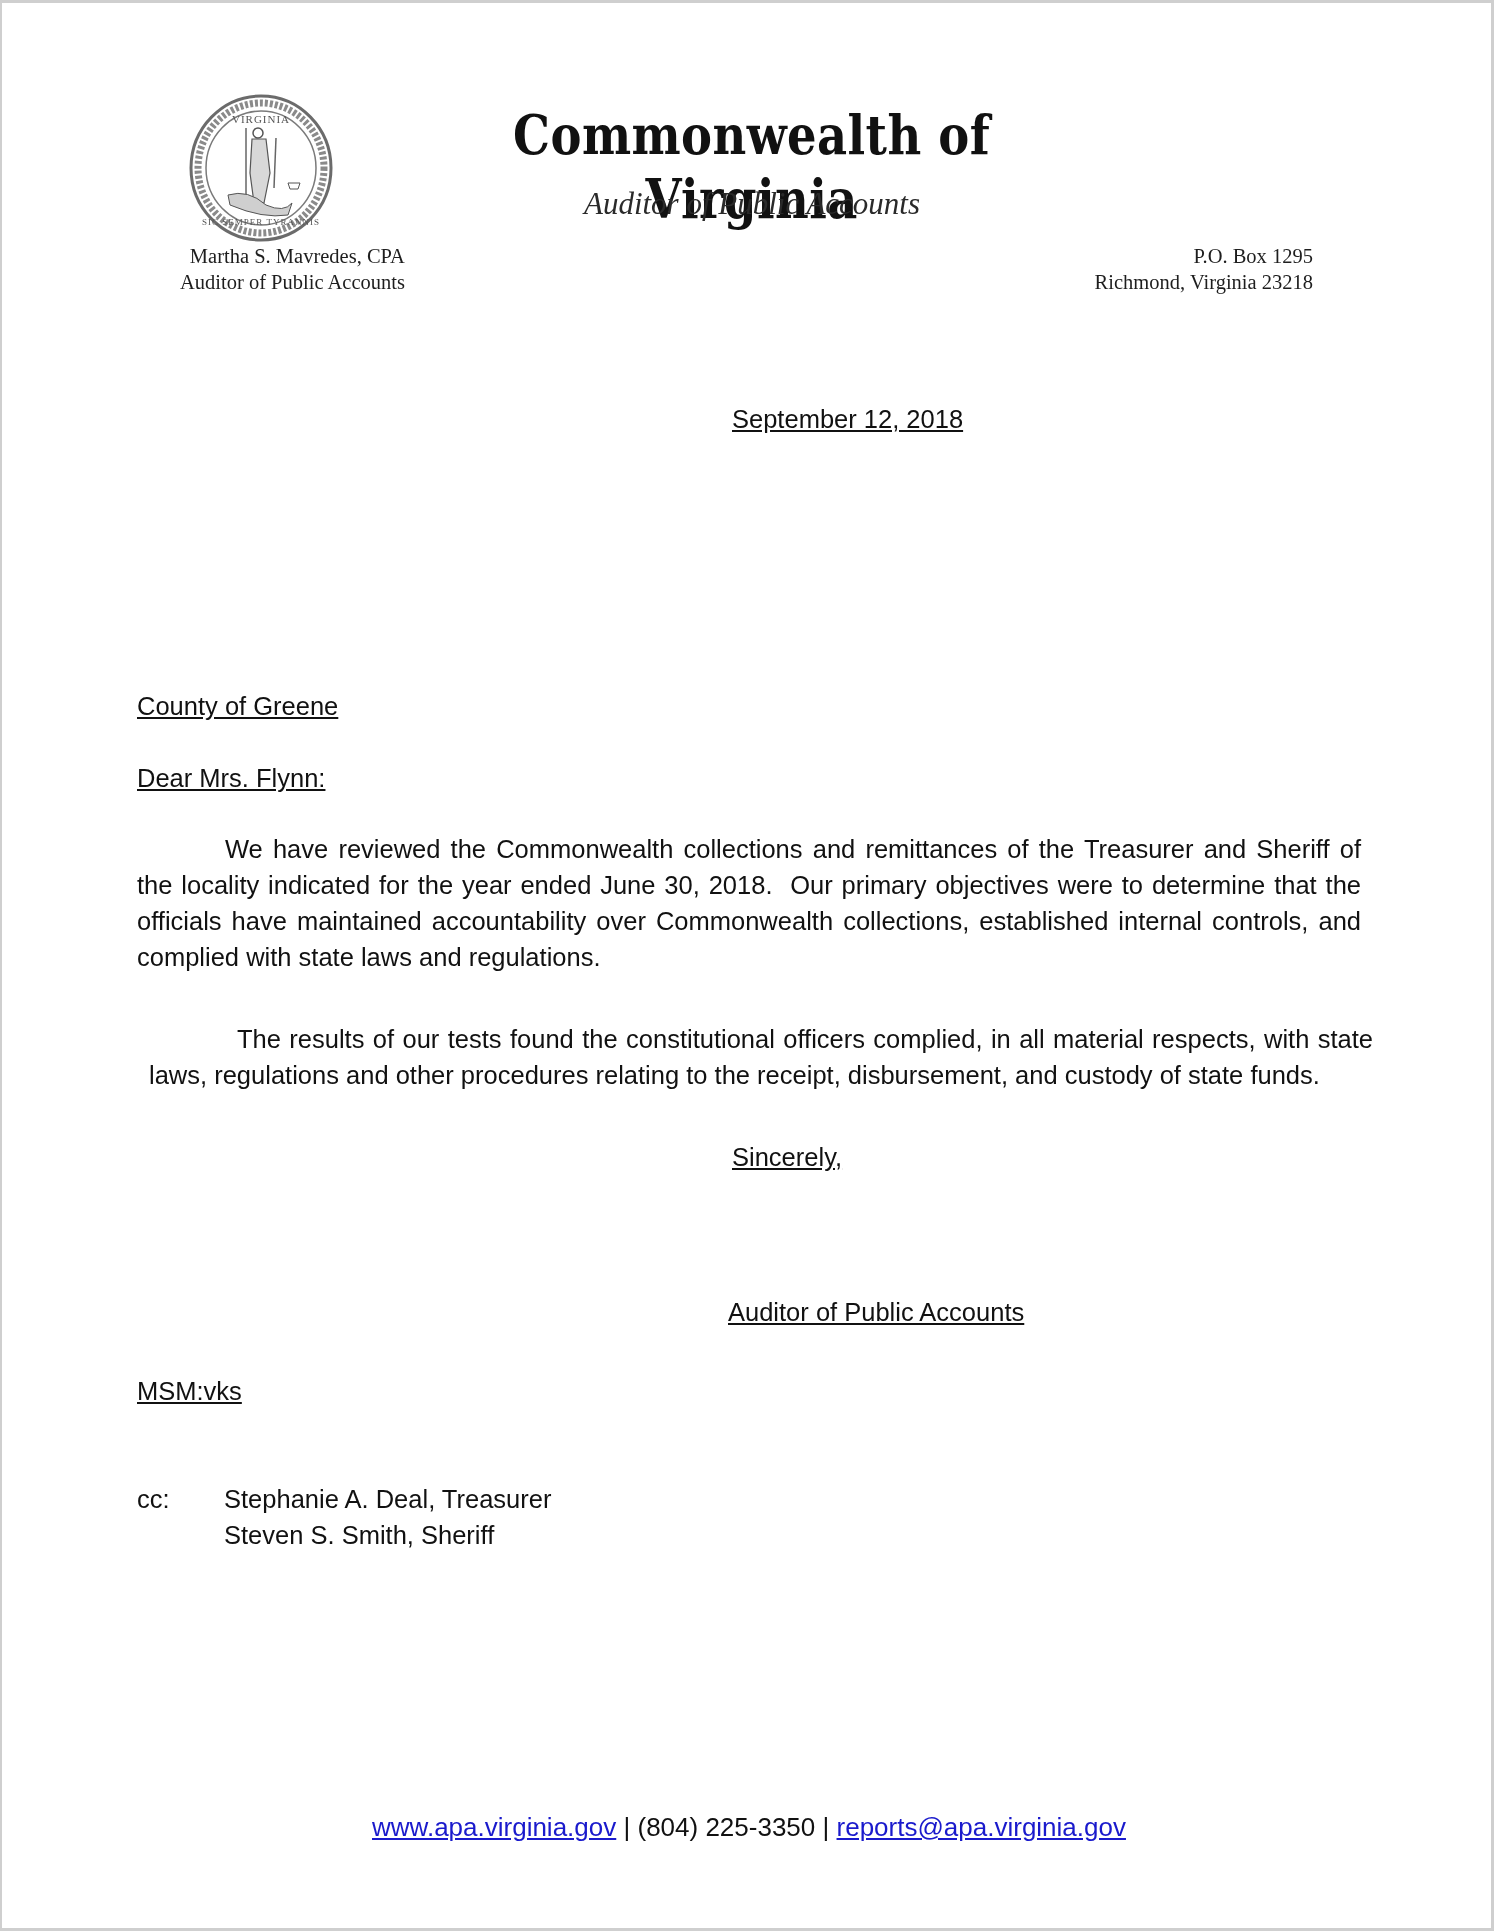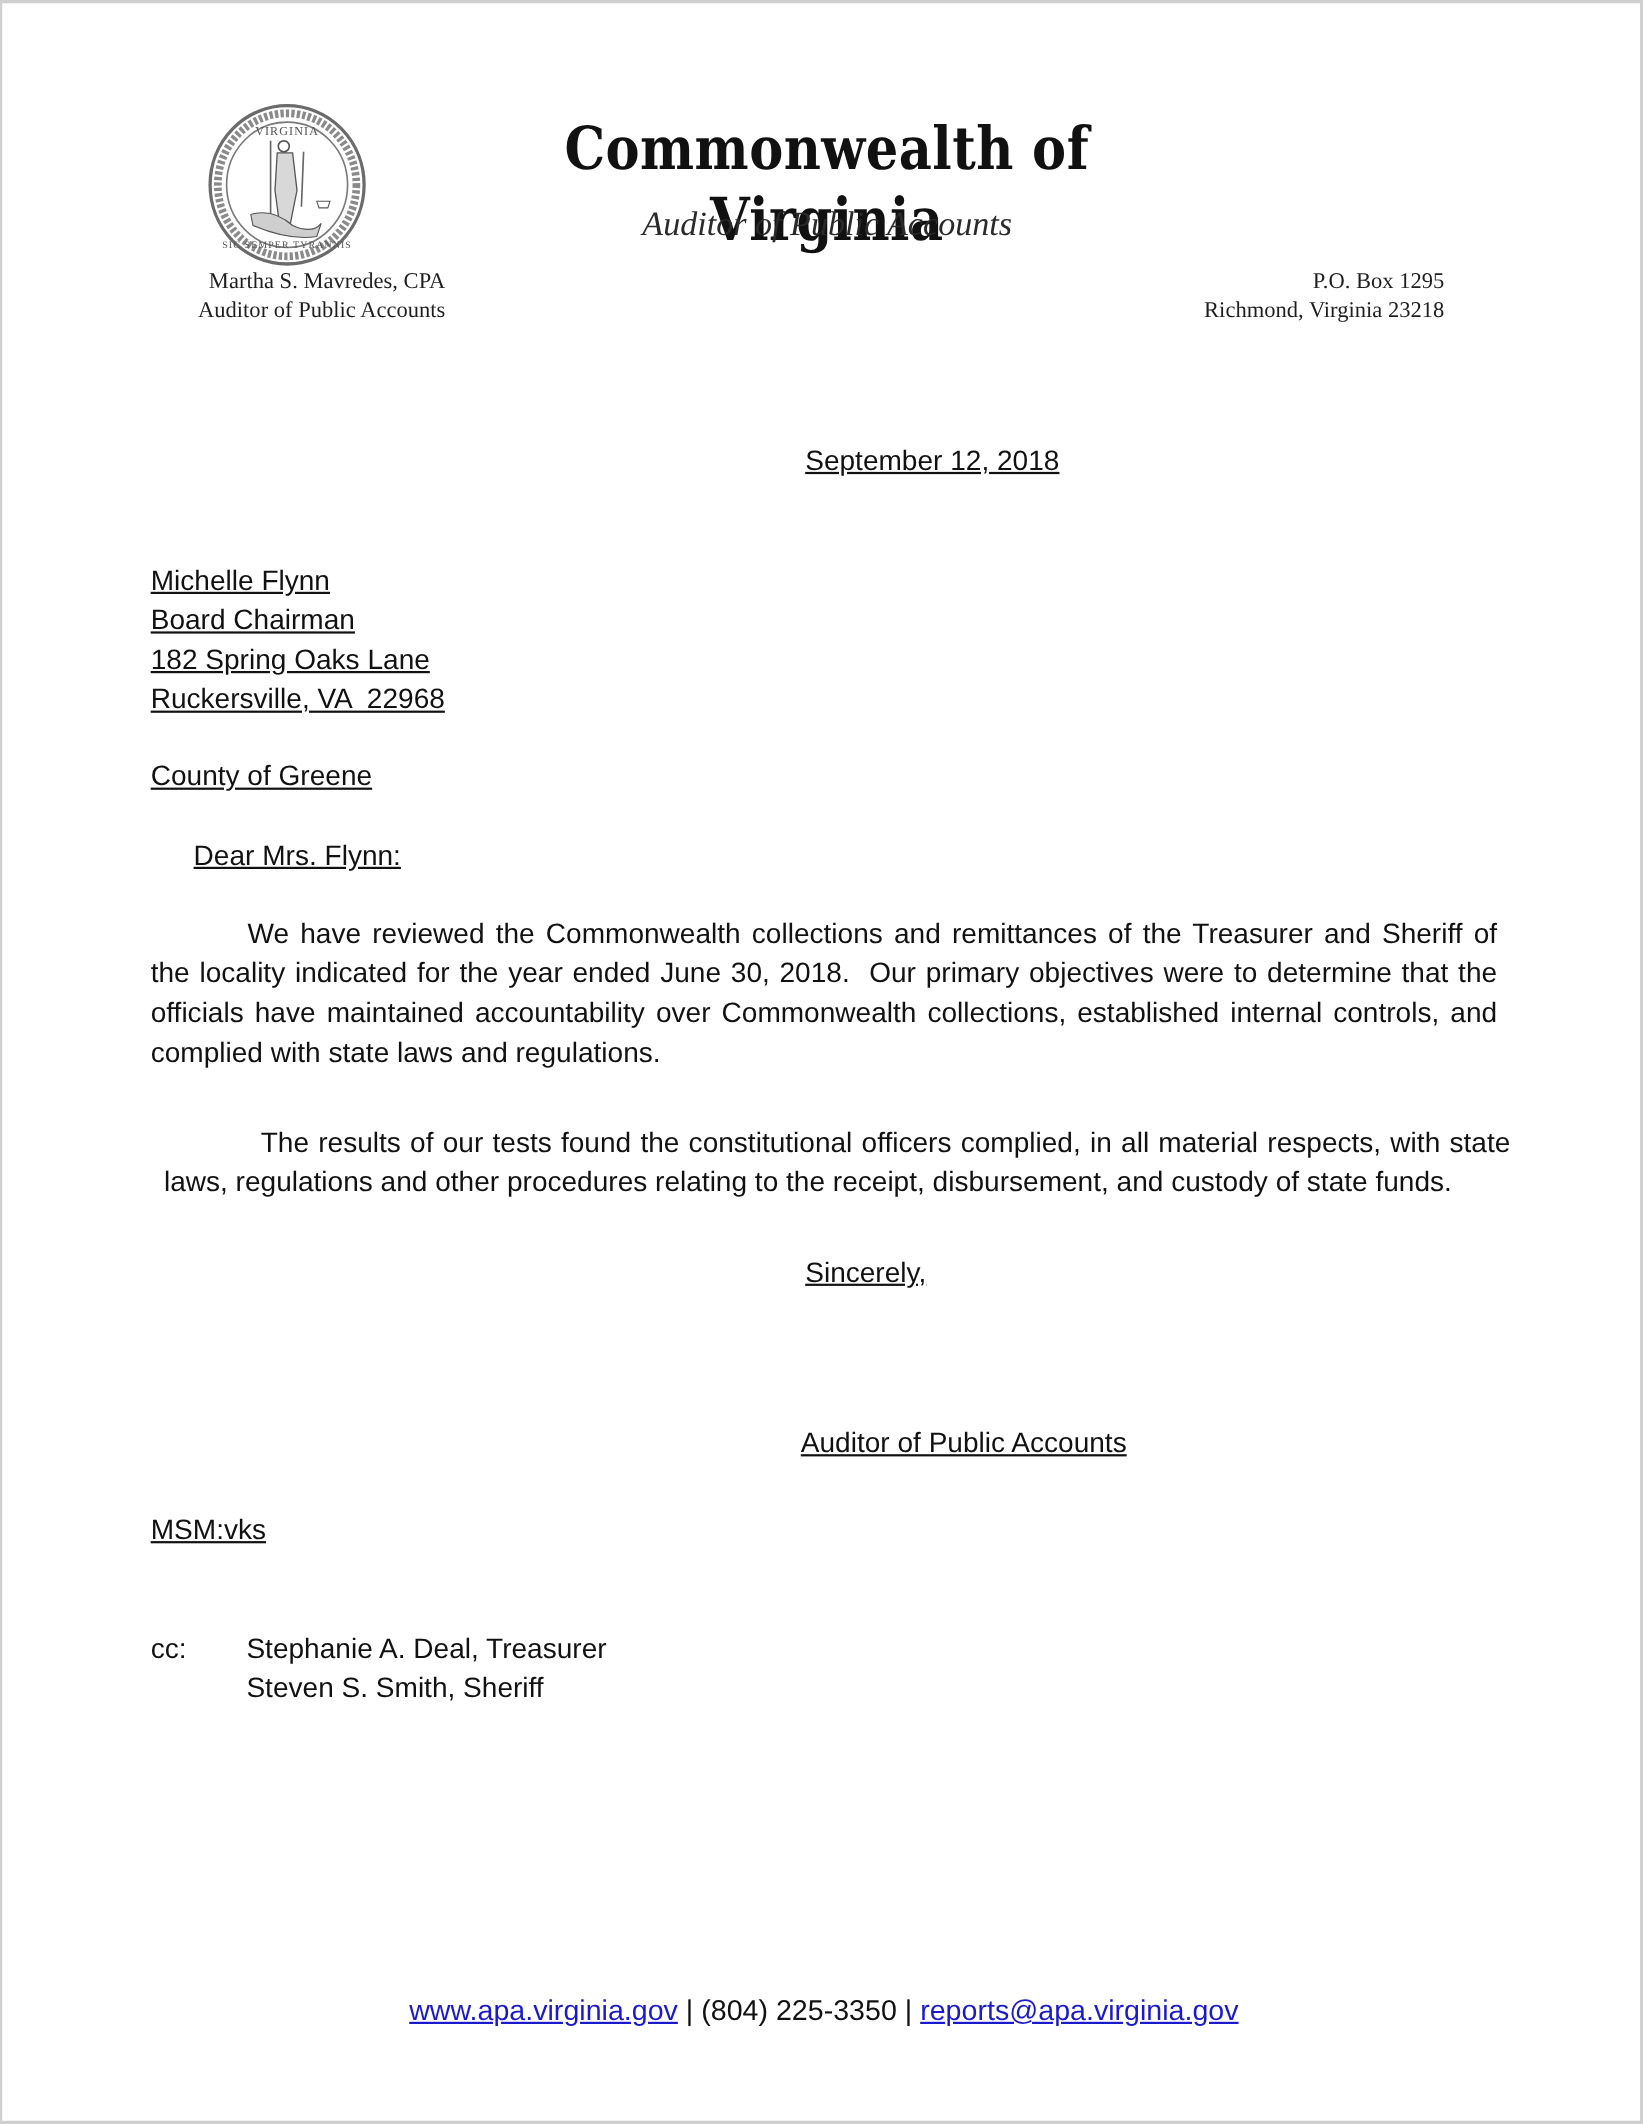--- a/index.html
+++ b/index.html
@@ -38,21 +38,21 @@
       font-size: 31px; color: #2a2a2a;
     }
     .lh-left { position: absolute; left: 178px; top: 240px; font-size: 20.5px; line-height: 26px; text-align: right; }
     .lh-right { position: absolute; right: 178px; top: 240px; font-size: 20.5px; line-height: 26px; text-align: right; }
 
     
     .txt { font-size: 25.5px; line-height: 36px; }
     .date { position: absolute; left: 730px; top: 398px; }
     .addr { position: absolute; left: 135px; top: 507px; }
     .county { position: absolute; left: 135px; top: 685px; }
-    .salutation { position: absolute; left: 135px; top: 757px; margin-left: 39px; }
+    .salutation { position: absolute; left: 135px; top: 757px; }
     .para {
       position: absolute; left: 135px; width: 1224px;
       text-align: justify; text-indent: 88px;
       white-space: normal;
     }
     .para1 { top: 828px; }
     .para2 { top: 1006px; }
     .closing { position: absolute; left: 730px; top: 1136px; }
     .signer { position: absolute; left: 726px; top: 1291px; }
     .initials { position: absolute; left: 135px; top: 1370px; }
@@ -94,26 +94,20 @@
     <div>Martha S. Mavredes, CPA</div>
     <div>Auditor of Public Accounts</div>
   </div>
   <div class="lh-right serif">
     <div>P.O. Box 1295</div>
     <div>Richmond, Virginia 23218</div>
   </div>
 
   <div class="abs sans txt date">September 12, 2018</div>
 
-  <div class="abs sans txt addr">
-    <div>Michelle Flynn</div>
-    <div>Board Chairman</div>
-    <div style="white-space:pre">182 Spring Oaks Lane</div>
-    <div style="white-space:pre">Ruckersville, VA  22968</div>
-  </div>
 
   <div class="abs sans txt county">County of Greene</div>
   <div class="abs sans txt salutation">Dear Mrs. Flynn:</div>
 
   <p class="sans txt para para1" style="margin:0; white-space:pre-wrap;">We have reviewed the Commonwealth collections and remittances of the Treasurer and Sheriff of the locality indicated for the year ended June 30, 2018.  Our primary objectives were to determine that the officials have maintained accountability over Commonwealth collections, established internal controls, and complied with state laws and regulations.</p>
   <p class="sans txt para para2" style="margin:12px;">The results of our tests found the constitutional officers complied, in all material respects, with state laws, regulations and other procedures relating to the receipt, disbursement, and custody of state funds.</p>
 
   <div class="abs sans txt closing">Sincerely,</div>
   <div class="abs sans txt signer">Auditor of Public Accounts</div>
 

